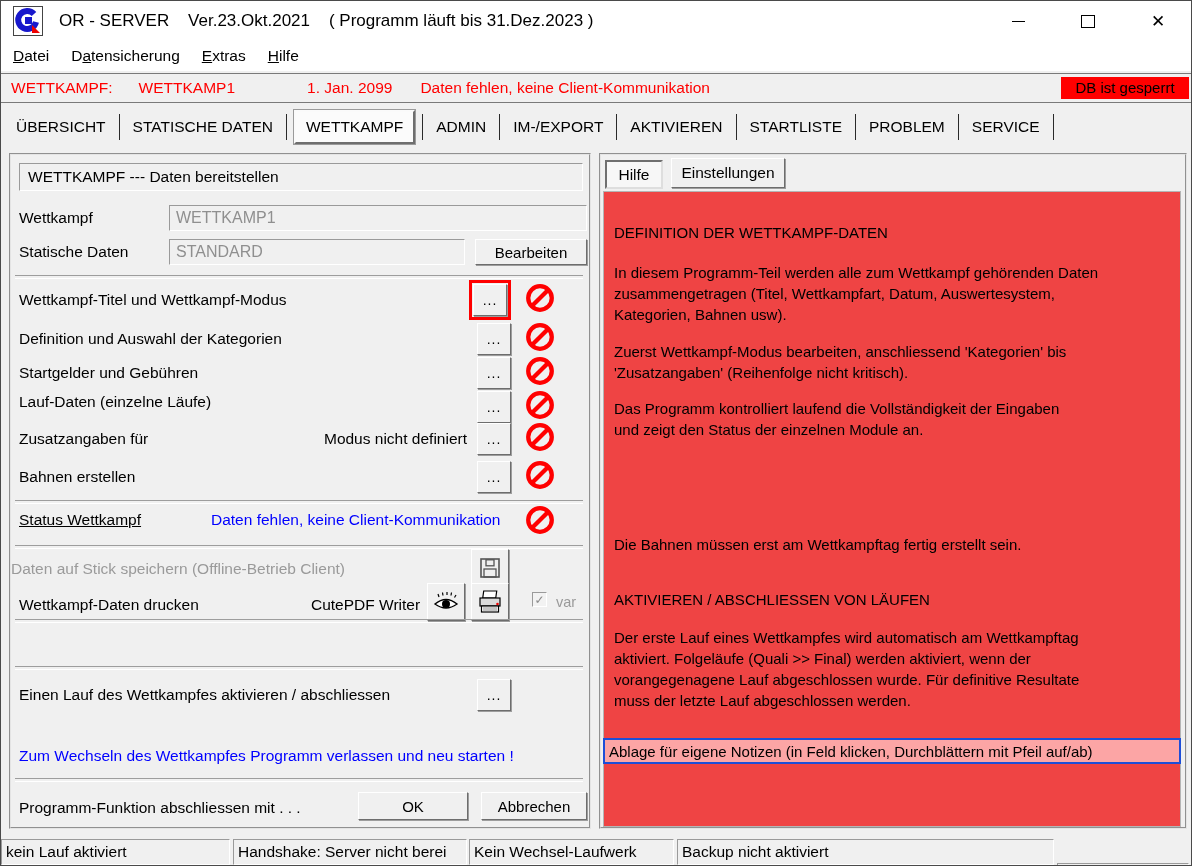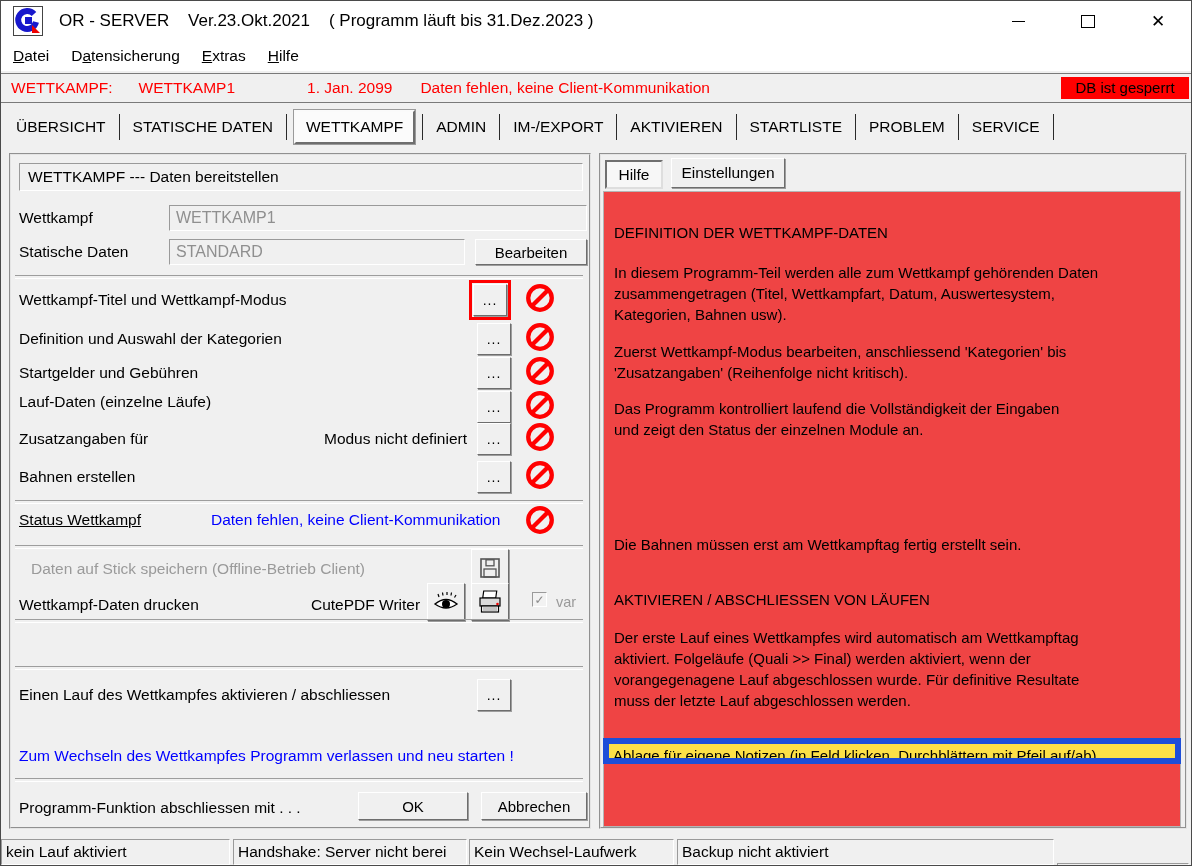--- a/index.html
+++ b/index.html
@@ -72,21 +72,21 @@
   
   .tab-hilfe { position:absolute; left:4px; top:5px; width:58px; height:29px;
                border:2px solid; border-color:#6f6f6f #dedede #dedede #6f6f6f;
                background:#f7f7f7; display:flex; align-items:center; justify-content:center;
                font-size:15.5px; box-sizing:border-box; }
   .tab-einst { position:absolute; left:70px; top:3px; width:114px; height:30px; font-size:15.5px; }
   .help-area { position:absolute; left:2px; top:36px; width:578px; height:636px;
                border:1px solid #b5b5b5; box-sizing:border-box; font-size:15px; color:#000; }
   .help-block { position:absolute; left:10px; right:8px; line-height:21px; white-space:pre-line; }
   .notes-bar { position:absolute; left:2px; top:583px; width:578px; height:26px;
-               background:#fde047; border:6px solid #1d4ed8; box-sizing:border-box;
+               background:#fca5a5; border:2px solid #1d4ed8; box-sizing:border-box;
                font-size:15px; line-height:23px; padding-left:4px; white-space:nowrap; overflow:hidden; }
 
   
   .statusbar { position:absolute; left:0; top:836px; width:1190px; height:28px; }
   .statusseg { position:absolute; top:2px; height:26px; line-height:23px; font-size:15.5px;
                padding-left:4px; white-space:nowrap; overflow:hidden; background:#f0f0f0; }
 </style>
 </head>
 <body>
 
@@ -207,21 +207,21 @@
 
     <div class="lbl" style="left:8px; top:356px;text-decoration:underline;">Status Wettkampf</div>
     <div class="lbl blue-text" style="left:200px; top:356px;">Daten fehlen, keine Client-Kommunikation</div>
     <svg class="nosign" style="left:514px; top:350px;" viewBox="0 0 28 28">
         <circle cx="14" cy="14" r="11" fill="none" stroke="#ff0000" stroke-width="4"></circle>
         <line x1="6" y1="22" x2="22" y2="6" stroke="#ff0000" stroke-width="4"></line>
       </svg>
 
     <div class="divider" style="top:390px;"></div>
 
-    <div class="lbl lbl-gray" style="left:20px; top:405px;">Daten auf Stick speichern (Offline-Betrieb Client)</div>
+    <div class="lbl lbl-gray" style="left:0; top:405px;">Daten auf Stick speichern (Offline-Betrieb Client)</div>
     <div class="btn" style="position:absolute; left:460px; top:394px; width:38px; height:38px;">
       <svg width="24" height="24" viewBox="0 0 24 24">
         <rect x="3" y="3" width="18" height="18" fill="none" stroke="#555" stroke-width="1.6"></rect>
         <rect x="8" y="3.8" width="8" height="6" fill="none" stroke="#555" stroke-width="1.3"></rect>
         <rect x="6" y="13" width="12" height="8" fill="none" stroke="#555" stroke-width="1.3"></rect>
       </svg>
     </div>
 
     <div class="lbl" style="left:8px; top:441px;">Wettkampf-Daten drucken</div>
     <div class="lbl" style="left:300px; top:441px;">CutePDF Writer</div>

